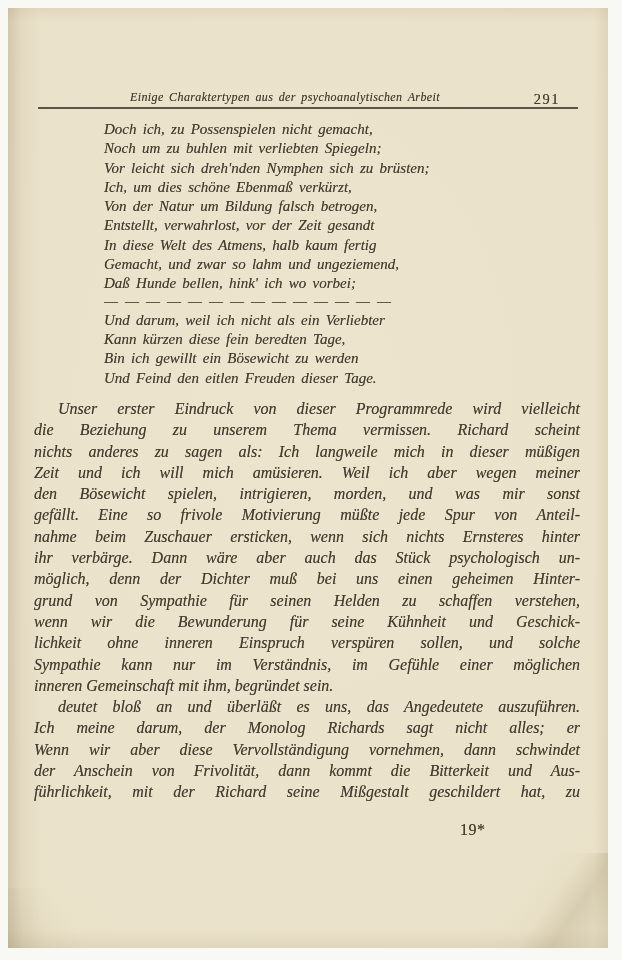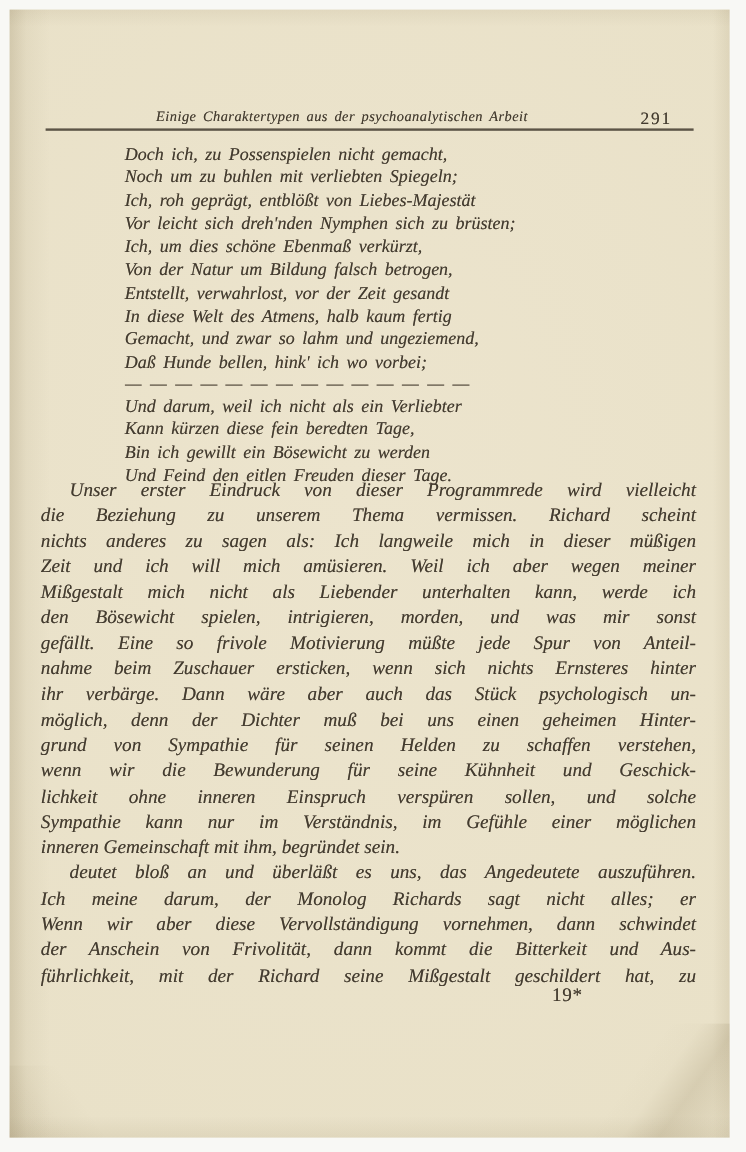--- a/index.html
+++ b/index.html
@@ -103,21 +103,20 @@
   <div class="running-header ink">
     <div class="header-title">Einige Charaktertypen aus der psychoanalytischen Arbeit</div>
     <div class="page-number">291</div>
   </div>
   <div class="header-rule"></div>
 
   <div class="poem ink">
     <div>
         <div class="pline">Doch ich, zu Possenspielen nicht gemacht,</div>
         <div class="pline">Noch um zu buhlen mit verliebten Spiegeln;</div>
-        <div class="pline">Ich, roh geprägt, entblößt von Liebes-Majestät</div>
         <div class="pline">Vor leicht sich dreh'nden Nymphen sich zu brüsten;</div>
         <div class="pline">Ich, um dies schöne Ebenmaß verkürzt,</div>
         <div class="pline">Von der Natur um Bildung falsch betrogen,</div>
         <div class="pline">Entstellt, verwahrlost, vor der Zeit gesandt</div>
         <div class="pline">In diese Welt des Atmens, halb kaum fertig</div>
         <div class="pline">Gemacht, und zwar so lahm und ungeziemend,</div>
         <div class="pline">Daß Hunde bellen, hink' ich wo vorbei;</div>
       </div>
     <div class="stanza-separator">— — — — — — — — — — — — — —</div>
     <div>
@@ -127,21 +126,20 @@
         <div class="pline">Und Feind den eitlen Freuden dieser Tage.</div>
       </div>
   </div>
 
   <div class="body-text ink">
     <div class="para indent last-flush">
         <div class="line">Unser erster Eindruck von dieser Programmrede wird vielleicht</div>
         <div class="line">die Beziehung zu unserem Thema vermissen. Richard scheint</div>
         <div class="line">nichts anderes zu sagen als: Ich langweile mich in dieser müßigen</div>
         <div class="line">Zeit und ich will mich amüsieren. Weil ich aber wegen meiner</div>
-        <div class="line">Mißgestalt mich nicht als Liebender unterhalten kann, werde ich</div>
         <div class="line">den Bösewicht spielen, intrigieren, morden, und was mir sonst</div>
         <div class="line">gefällt. Eine so frivole Motivierung müßte jede Spur von Anteil-</div>
         <div class="line">nahme beim Zuschauer ersticken, wenn sich nichts Ernsteres hinter</div>
         <div class="line">ihr verbärge. Dann wäre aber auch das Stück psychologisch un-</div>
         <div class="line">möglich, denn der Dichter muß bei uns einen geheimen Hinter-</div>
         <div class="line">grund von Sympathie für seinen Helden zu schaffen verstehen,</div>
         <div class="line">wenn wir die Bewunderung für seine Kühnheit und Geschick-</div>
         <div class="line">lichkeit ohne inneren Einspruch verspüren sollen, und solche</div>
         <div class="line">Sympathie kann nur im Verständnis, im Gefühle einer möglichen</div>
         <div class="line">inneren Gemeinschaft mit ihm, begründet sein.</div>

